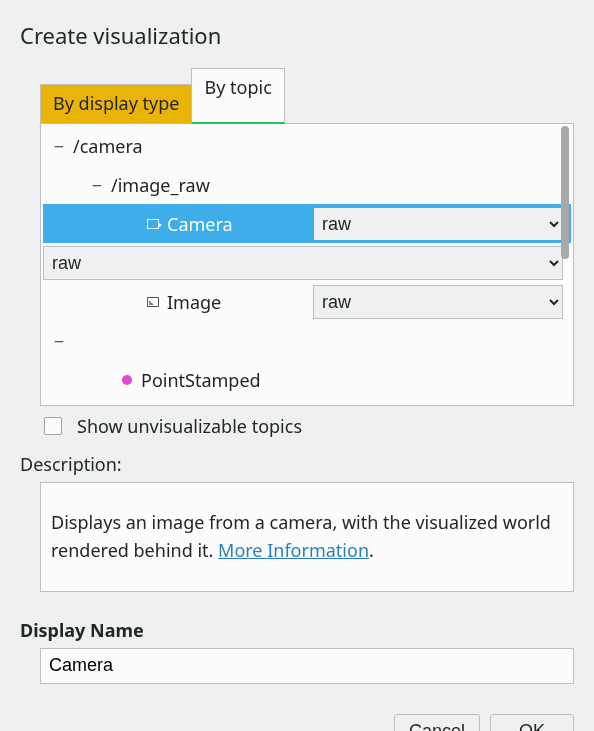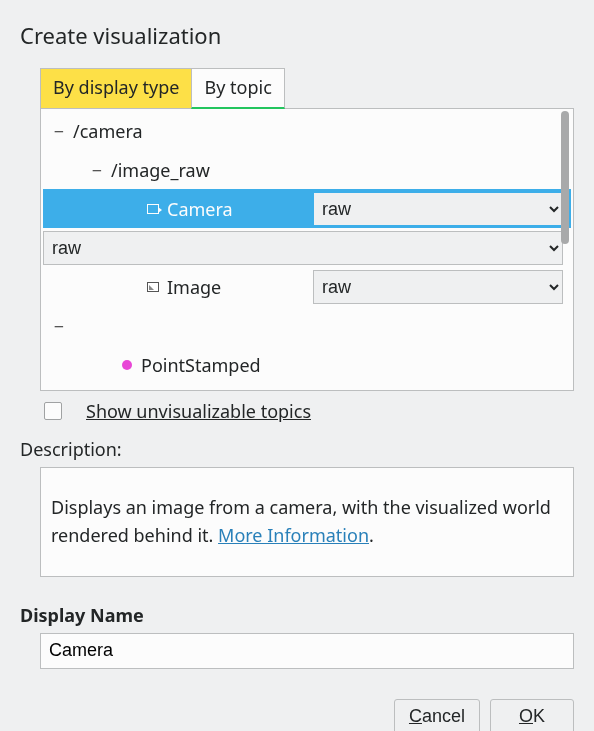--- a/index.html
+++ b/index.html
@@ -28,22 +28,23 @@
     font-size: 18px;
   }
   .tab {
     padding: 6px 12px 8px 12px;
     border: 1px solid #bcbebf;
     background: #d5d7d8;
     margin-bottom: -1px;
     cursor: default;
   }
   .tab.inactive {
-    background: #fde047;
+    background: #eab308;
     border-right: none;
+    margin-top: 16px;
   }
   .tab.active {
     background: #fcfcfc;
     border-bottom: 2px solid #22c55e;
   }
   .tabpanel {
     border: 1px solid #bcbebf;
     background: #fcfcfc;
     padding: 2px 2px 2px 2px;
     height: 283px;
@@ -125,23 +126,22 @@
   }
   .ico-img {
     width:12px;height:10px;border:1px solid #555;display:inline-block;position:relative;background:#fff;
   }
   .ico-img::after{content:"";position:absolute;left:1px;bottom:1px;width:0;height:0;border-bottom:5px solid #888;border-right:5px solid transparent;}
   .ico-point {
     width:10px;height:10px;border-radius:50%;background:#e846d6;display:inline-block;
   }
   .check-row {
     margin: 8px 0 2px 20px;
-    display:flex; align-items:flex-start; gap:21px;
-    font-size: 18px;
-    text-decoration: underline;
+    display:flex; align-items:flex-start; gap:12px;
+    font-size: 18px;
   }
   input[type=checkbox].cb {
     width:18px;height:18px;appearance:none;border:1px solid #a0a2a3;background:#fcfcfc;border-radius:2px;
   }
   .section-label { font-size:18px; margin: 14px 0 6px 0; }
   .desc-box {
     margin-left: 20px;
     border:1px solid #bcbebf;
     background:#fcfcfc;
     padding: 26px 10px;

